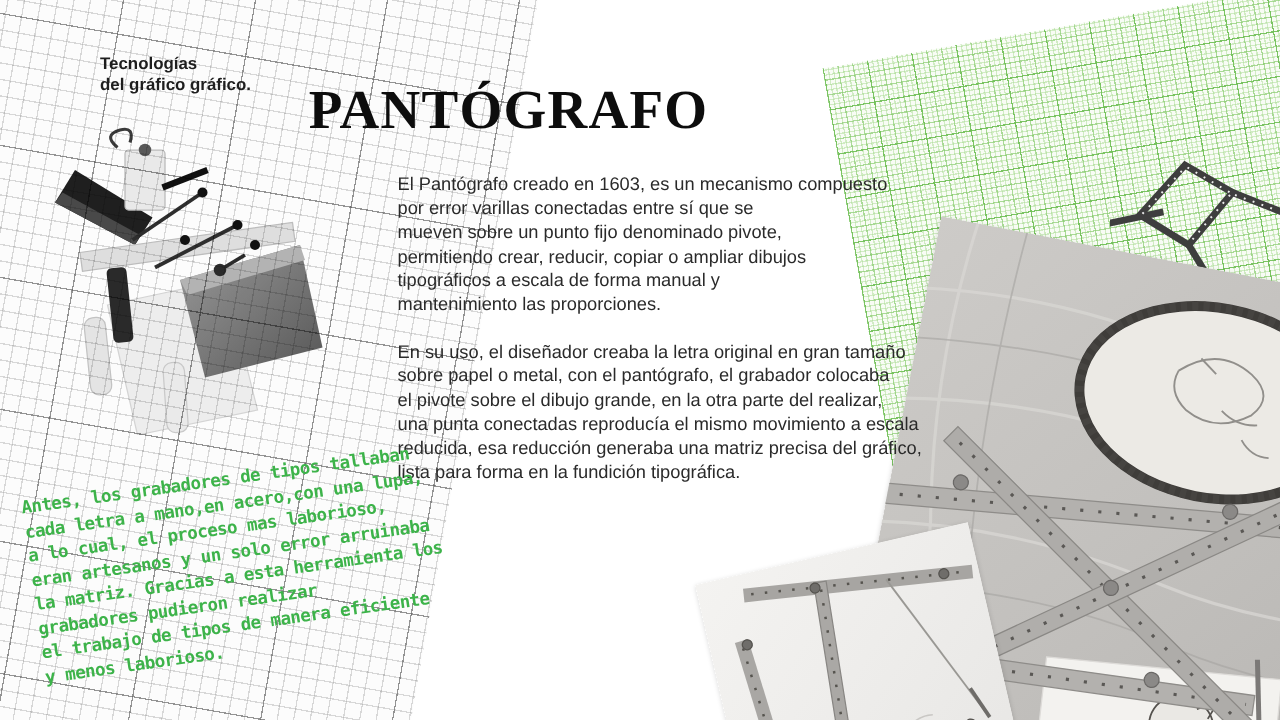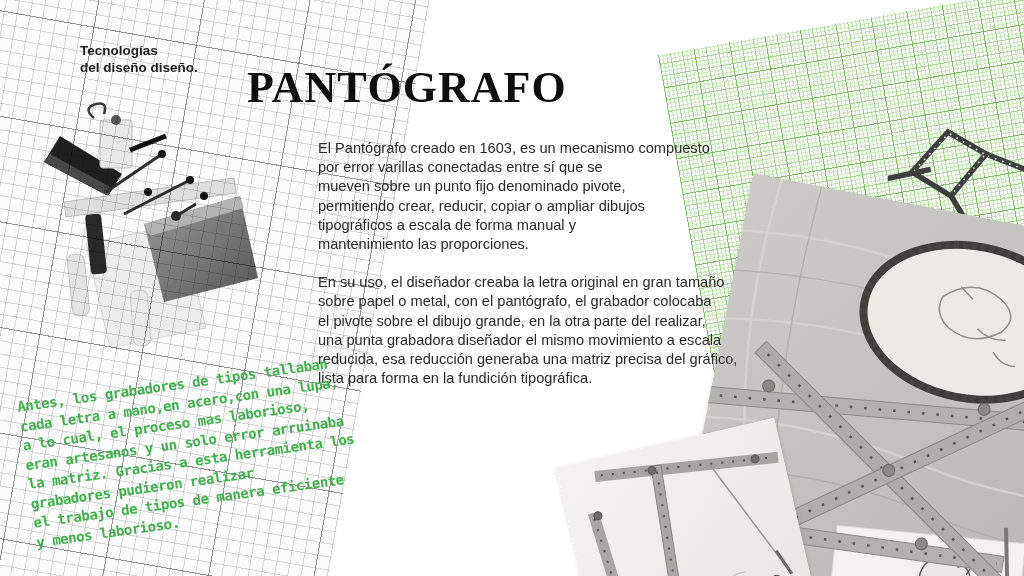--- a/index.html
+++ b/index.html
@@ -127,39 +127,39 @@
       <polygon points="116,128 212,100 230,182 136,206" fill="url(#plate)"></polygon>
       <polygon points="116,128 212,100 216,112 122,140" fill="#b5b5b5"></polygon>
 
       <circle cx="148" cy="120" r="5" fill="#2b2b2b"></circle>
       <line x1="148" y1="120" x2="168" y2="108" stroke="#2b2b2b" stroke-width="3"></line>
     </svg>
   </div>
 
   <div class="eyebrow">
     <div>Tecnologías</div>
-    <div>del diseño diseño.</div>
+    <div>del gráfico gráfico.</div>
   </div>
 
   <div class="title">PANTÓGRAFO</div>
 
   <div class="bodycopy">
     <div class="para">
       <div class="line">El Pantógrafo creado en 1603, es un mecanismo compuesto</div>
       <div class="line">por error varillas conectadas entre sí que se</div>
       <div class="line">mueven sobre un punto fijo denominado pivote,</div>
       <div class="line">permitiendo crear, reducir, copiar o ampliar dibujos</div>
       <div class="line">tipográficos a escala de forma manual y</div>
       <div class="line">mantenimiento las proporciones.</div>
     </div>
     <div class="para para2">
       <div class="line">En su uso, el diseñador creaba la letra original en gran tamaño</div>
       <div class="line">sobre papel o metal, con el pantógrafo, el grabador colocaba</div>
       <div class="line">el pivote sobre el dibujo grande, en la otra parte del realizar,</div>
-      <div class="line">una punta grabadora diseñador el mismo movimiento a escala</div>
+      <div class="line">una punta conectadas reproducía el mismo movimiento a escala</div>
       <div class="line">reducida, esa reducción generaba una matriz precisa del gráfico,</div>
       <div class="line">lista para forma en la fundición tipográfica.</div>
     </div>
   </div>
 
   <div class="panto-icon">
     <svg viewBox="0 0 140 108" xmlns="http://www.w3.org/2000/svg">
       <g stroke="#3e3e3e" stroke-width="5.5" fill="none" stroke-linecap="square">
         <line x1="2" y1="58" x2="40" y2="50"></line>
         <polygon points="24,52 60,12 98,34 63,76"></polygon>

